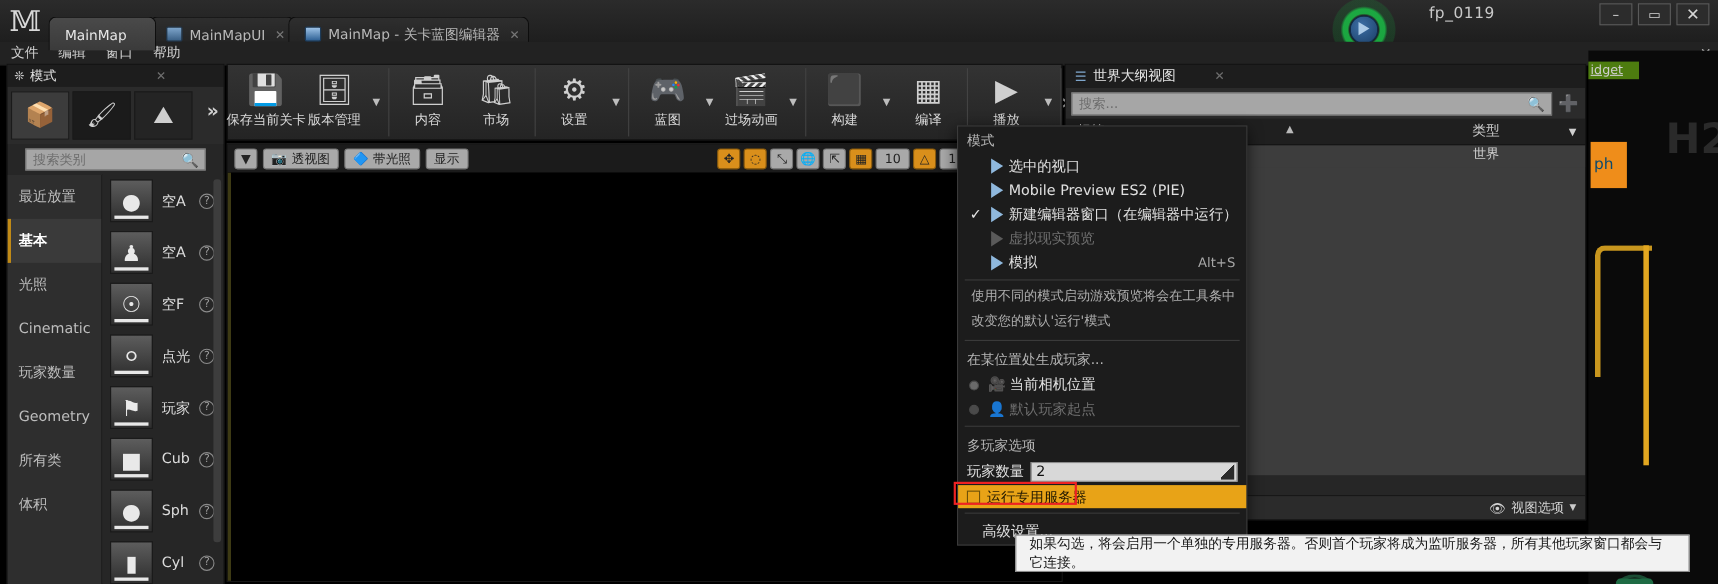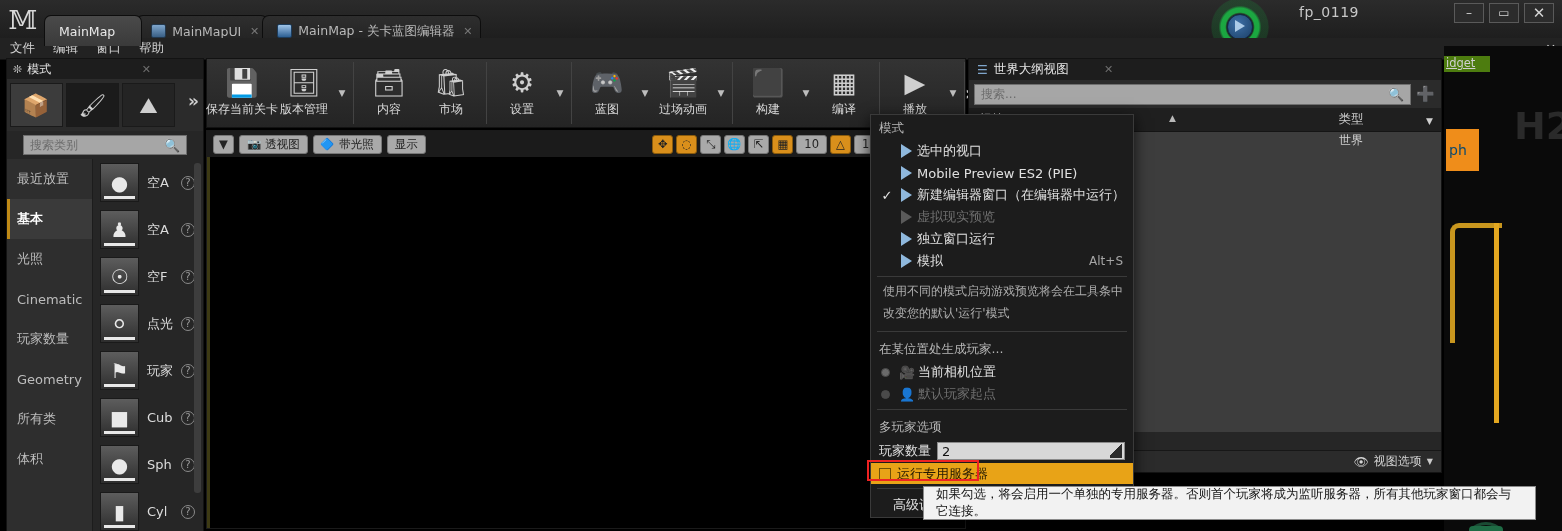--- a/index.html
+++ b/index.html
@@ -454,27 +454,20 @@
     </div>
 
     <div class="mrow dis">
       <span class="chk"></span>
       <span class="pi">
           <i class="ptri dim"></i>
         </span>
       <span class="txt">虚拟现实预览</span>
     </div>
 
-    <div class="mrow">
-      <span class="chk"></span>
-      <span class="pi">
-          <i class="ptri"></i>
-        </span>
-      <span class="txt">独立窗口运行</span>
-    </div>
 
     <div class="mrow">
       <span class="chk"></span>
       <span class="pi">
           <i class="ptri"></i>
         </span>
       <span class="txt">模拟</span>
       <span class="acc">Alt+S</span>
     </div>
 

